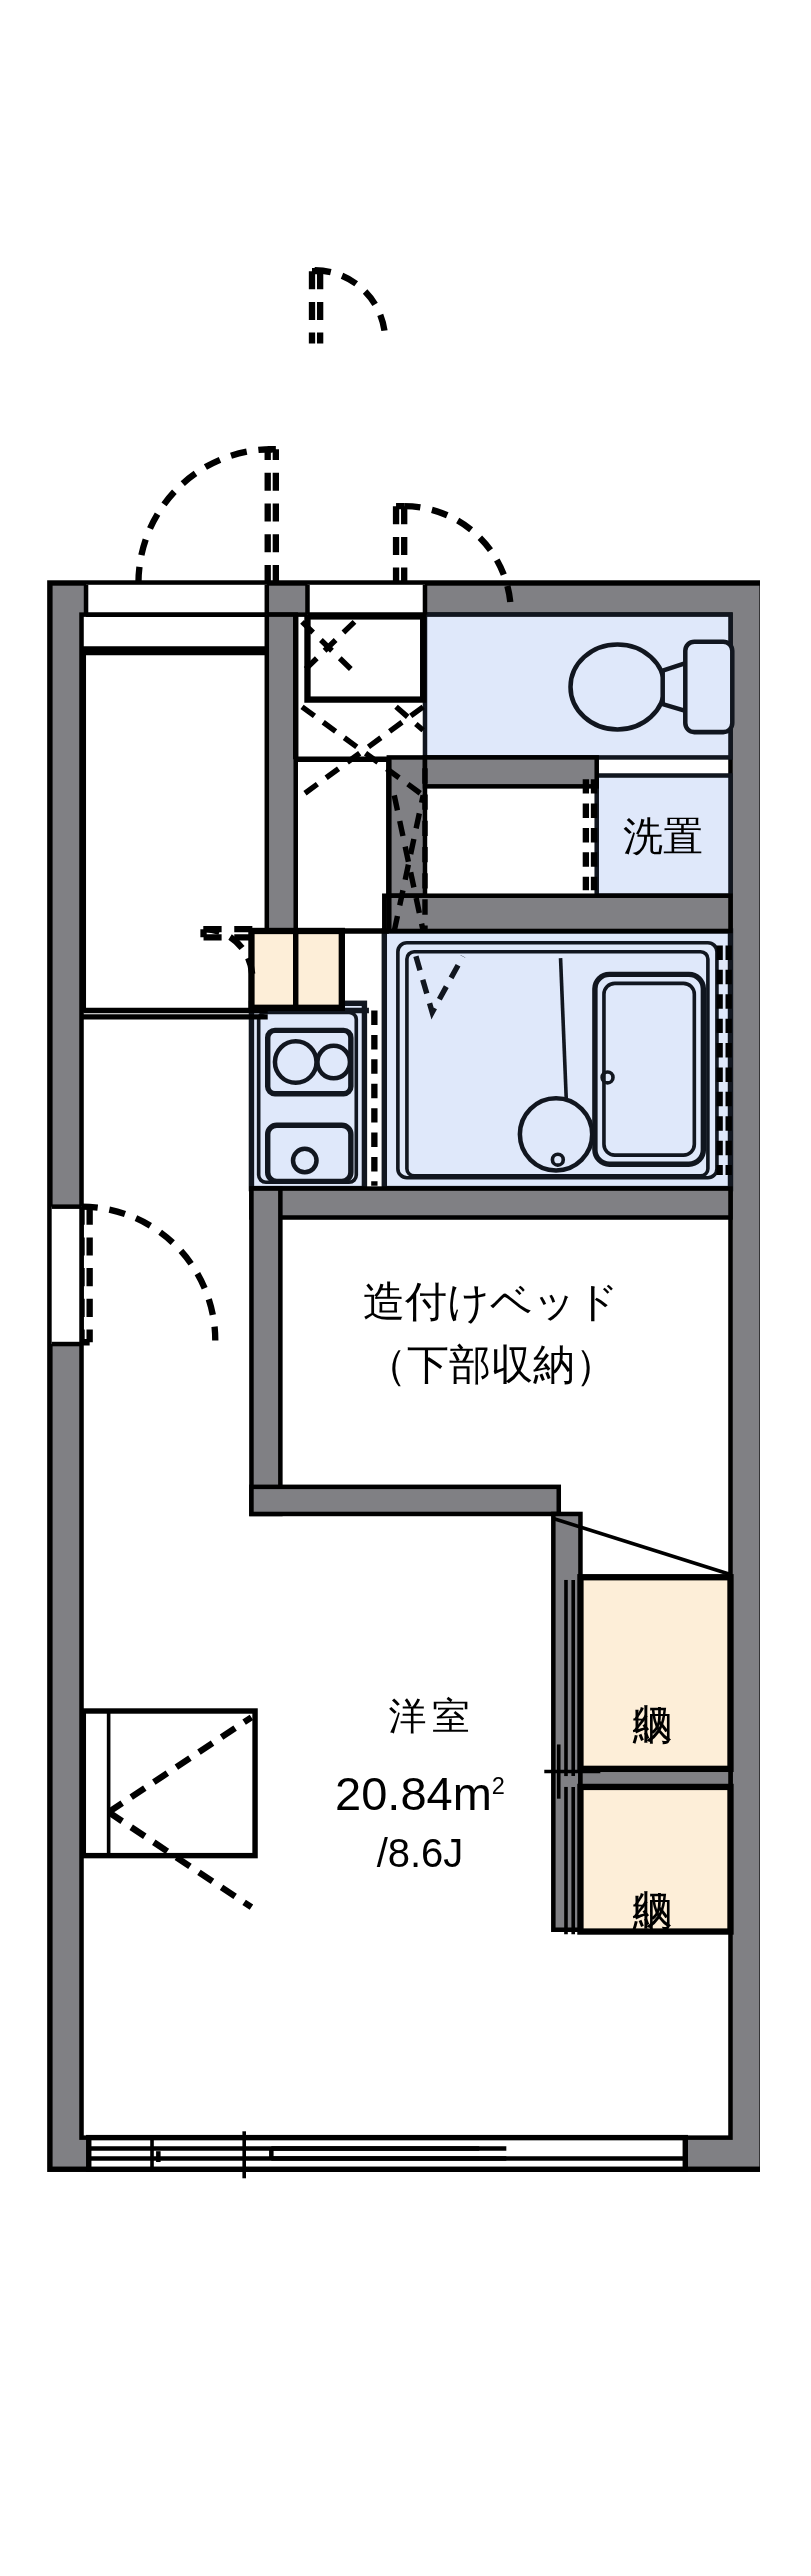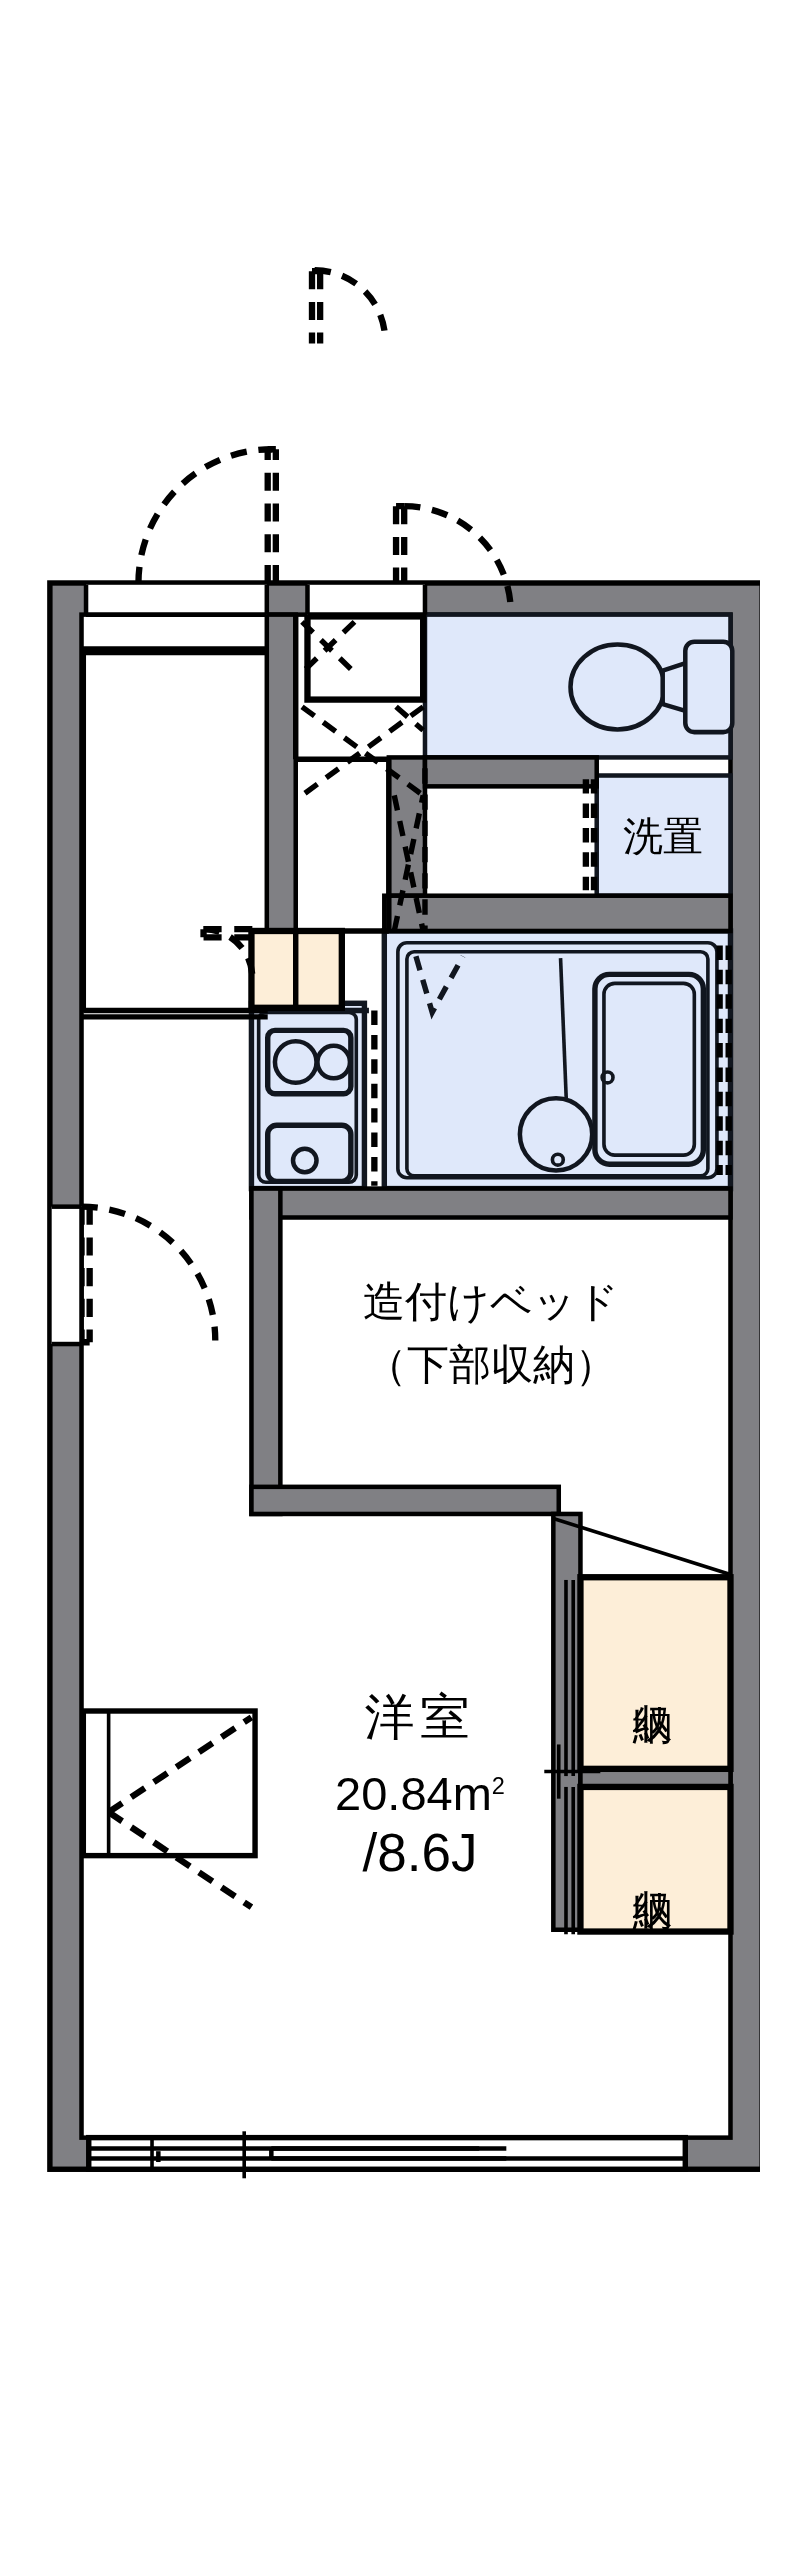--- a/index.html
+++ b/index.html
@@ -226,24 +226,24 @@
       <path d="M758,2365 L758,2400"></path>
     </g>
 
   </svg>
 
   <div class="lbl ctr" style="left:663px;top:836px;font-size:40px;">洗置</div>
 
   <div class="lbl ctr" style="left:491px;top:1365px;font-size:42px;">（下部収納）</div>
   <div class="lbl ctr" style="left:491px;top:1302px;font-size:42px;">造付けベッド</div>
 
-  <div class="lbl ctr" style="left:420px;top:1717px;font-size:50px;letter-spacing:5.4px;">洋室</div>
+  <div class="lbl ctr" style="left:432px;top:1717px;font-size:38px;letter-spacing:5.4px;">洋室</div>
   <div class="lbl ctr" style="left:420px;top:1794px;font-size:47px;">
     <span>20.84m</span><sup style="font-size:23.5px;">2</sup>
   </div>
-  <div class="lbl ctr" style="left:420px;top:1853px;font-size:53px;">/8.6J</div>
+  <div class="lbl ctr" style="left:420px;top:1853px;font-size:40px;">/8.6J</div>
 
   <div class="lbl ctr vert" style="left:653px;top:1674px;font-size:40px;">収納</div>
 
   <div class="lbl ctr vert" style="left:653px;top:1860px;font-size:40px;">収納</div>
 
 </div>
 
 
 </body></html>

